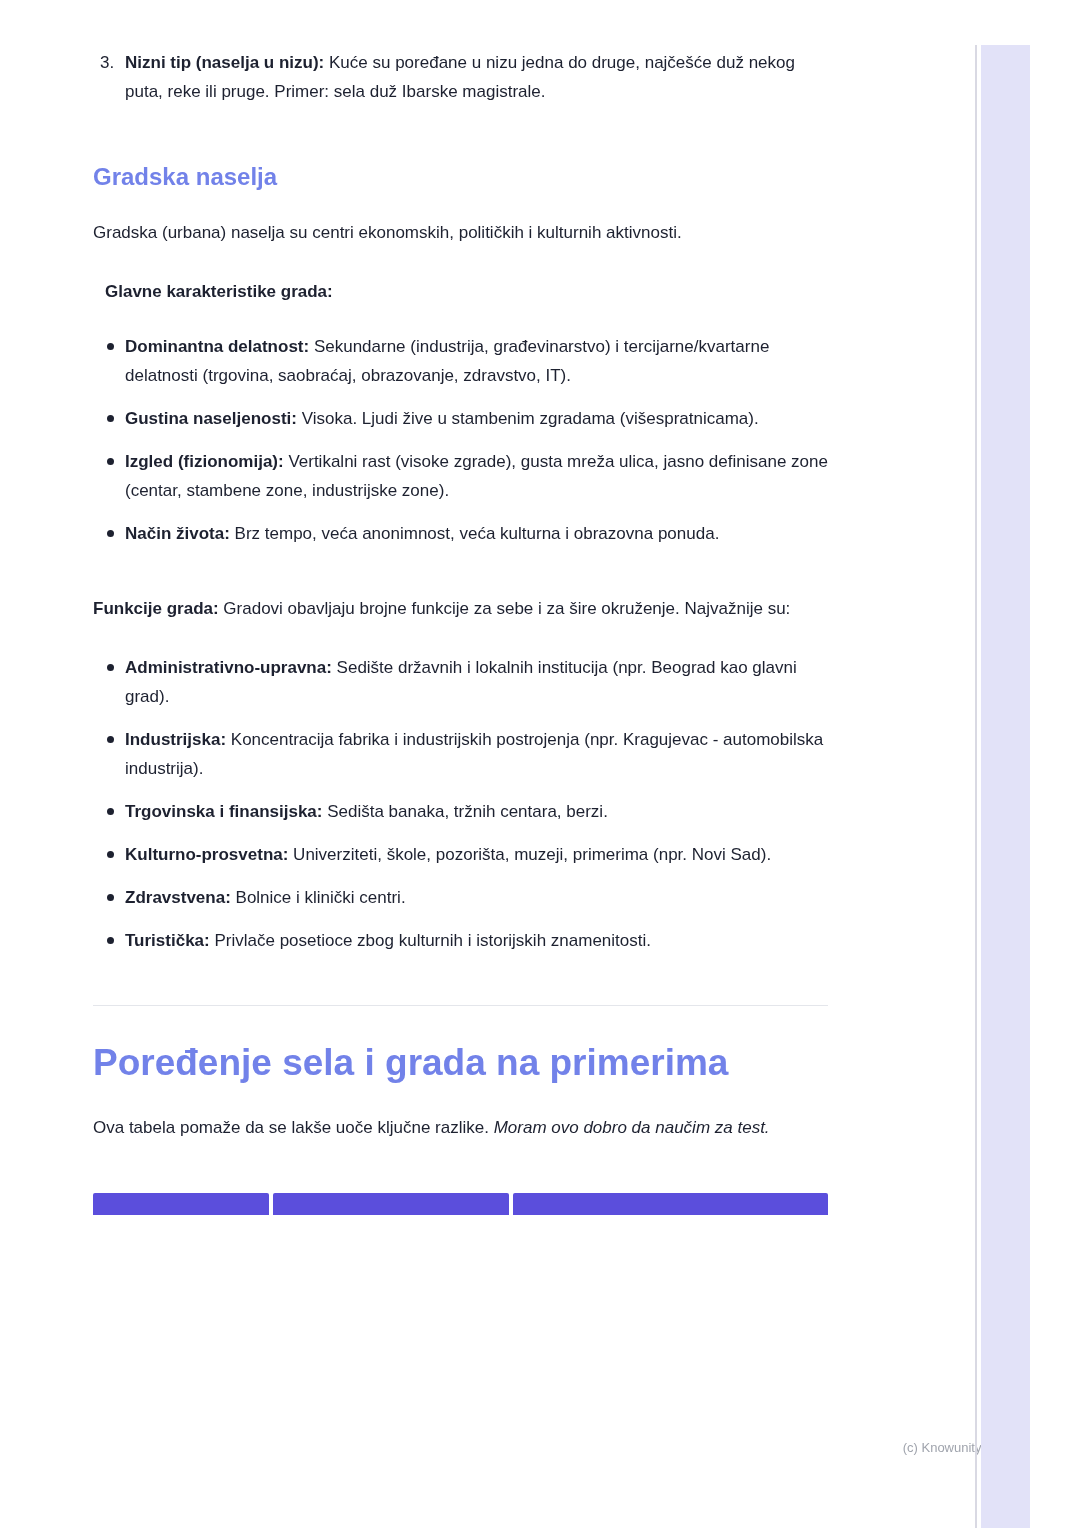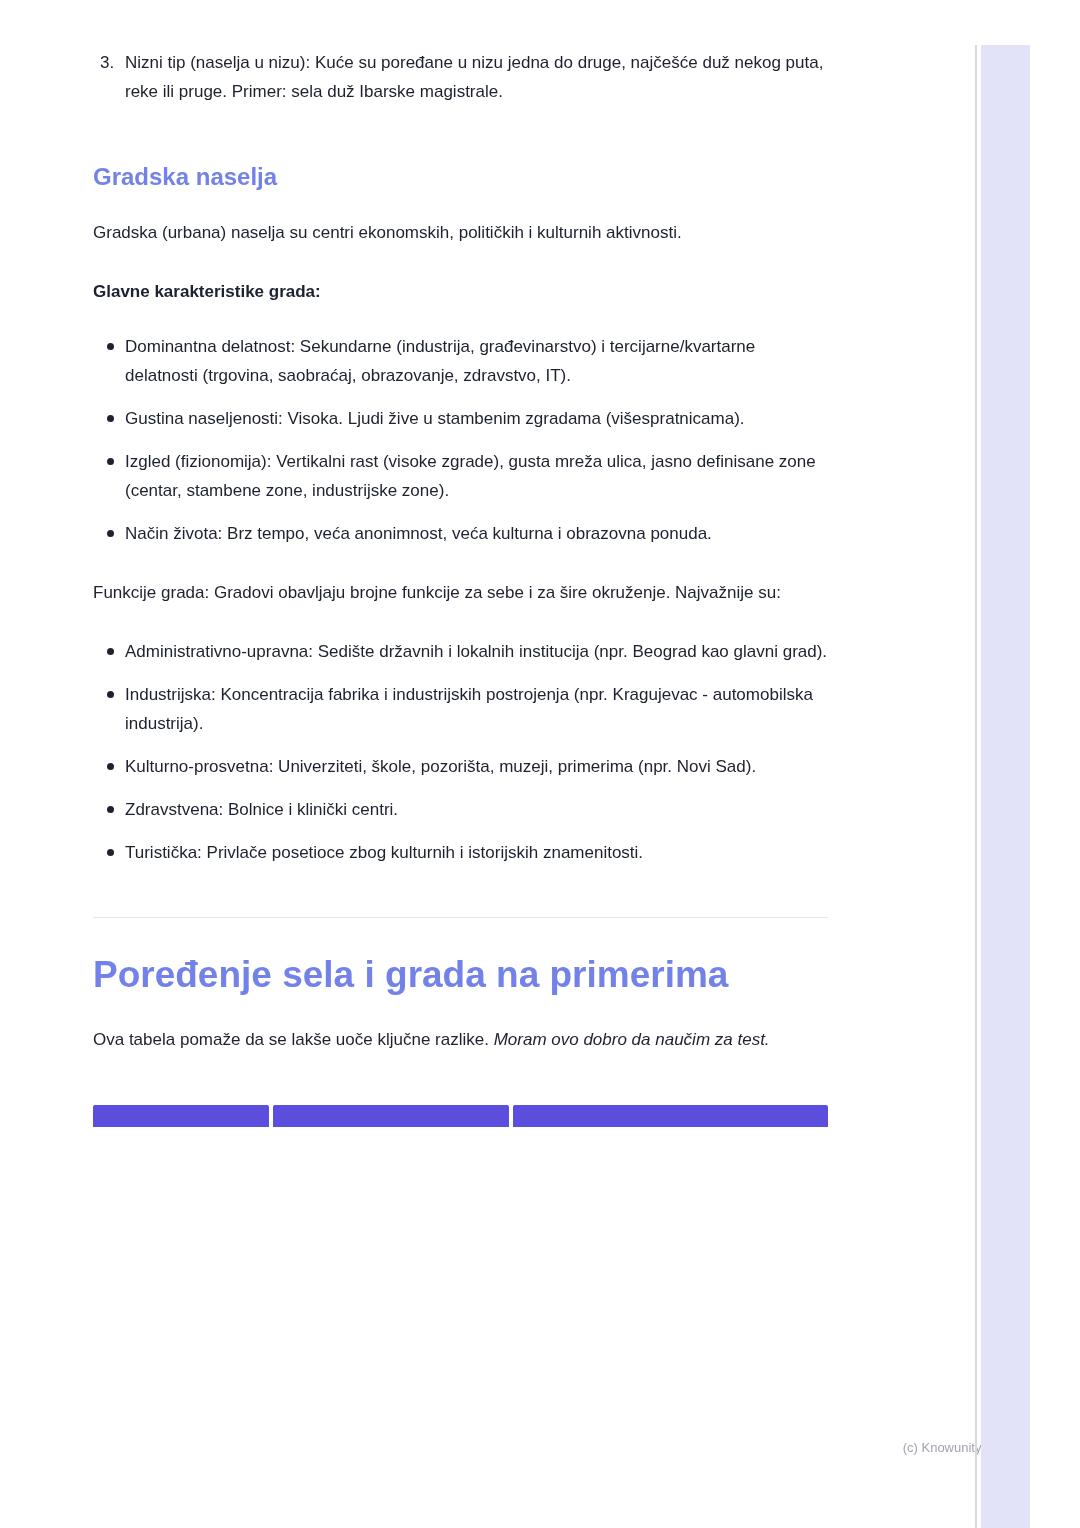--- a/index.html
+++ b/index.html
@@ -17,52 +17,52 @@
 
   .content {
     position: absolute;
     left: 93px;
     top: 48px;
     width: 735px;
     font-size: 17px;
     line-height: 29px;
   }
 
-  strong { font-weight: 400; }
+  strong { font-weight: 700; }
 
   
   .num-item { display: flex; padding-left: 7px; }
   .num-item .num { width: 25px; flex: 0 0 25px; }
   .num-item .num-text { flex: 1; }
 
   h2.section-heading {
     margin-top: 56px;
     font-size: 24px;
     line-height: 30px;
     font-weight: 600;
     color: var(--accent, #7282e9);
   }
 
   p.intro { margin-top: 26px; }
-  p.subhead { margin-top: 30px; font-weight: 700; }
+  p.subhead { margin-top: 30px; font-weight: 700; margin-left: 12px; }
 
   ul.bullet-list { list-style: none; margin-top: 26px; }
   ul.bullet-list li { position: relative; padding-left: 32px; }
   ul.bullet-list li + li { margin-top: 14px; }
   .dot {
     position: absolute;
     left: 14px;
     top: 11px;
     width: 7px;
     height: 7px;
     border-radius: 50%;
     background: #1d2130;
   }
 
-  p.functions { margin-top: 30px; text-align: justify; }
+  p.functions { margin-top: 46px; text-align: justify; }
   ul.functions-list { margin-top: 30px; }
 
   hr.divider {
     margin-top: 50px;
     border: none;
     border-top: 1px solid #e4e6eb;
   }
 
   h1.big-heading {
     margin-top: 38px;
@@ -161,20 +161,24 @@
       <li>
         <span class="dot"></span>
         <span><strong>Administrativno-upravna:</strong><span> Sedište državnih i lokalnih institucija (npr. Beograd kao glavni grad).</span></span>
       </li>
       <li>
         <span class="dot"></span>
         <span><strong>Industrijska:</strong><span> Koncentracija fabrika i industrijskih postrojenja (npr. Kragujevac - automobilska industrija).</span></span>
       </li>
       <li>
         <span class="dot"></span>
+        <span><strong>Trgovinska i finansijska:</strong><span> Sedišta banaka, tržnih centara, berzi.</span></span>
+      </li>
+      <li>
+        <span class="dot"></span>
         <span><strong>Kulturno-prosvetna:</strong><span> Univerziteti, škole, pozorišta, muzeji, primerima (npr. Novi Sad).</span></span>
       </li>
       <li>
         <span class="dot"></span>
         <span><strong>Zdravstvena:</strong><span> Bolnice i klinički centri.</span></span>
       </li>
       <li>
         <span class="dot"></span>
         <span><strong>Turistička:</strong><span> Privlače posetioce zbog kulturnih i istorijskih znamenitosti.</span></span>
       </li>

